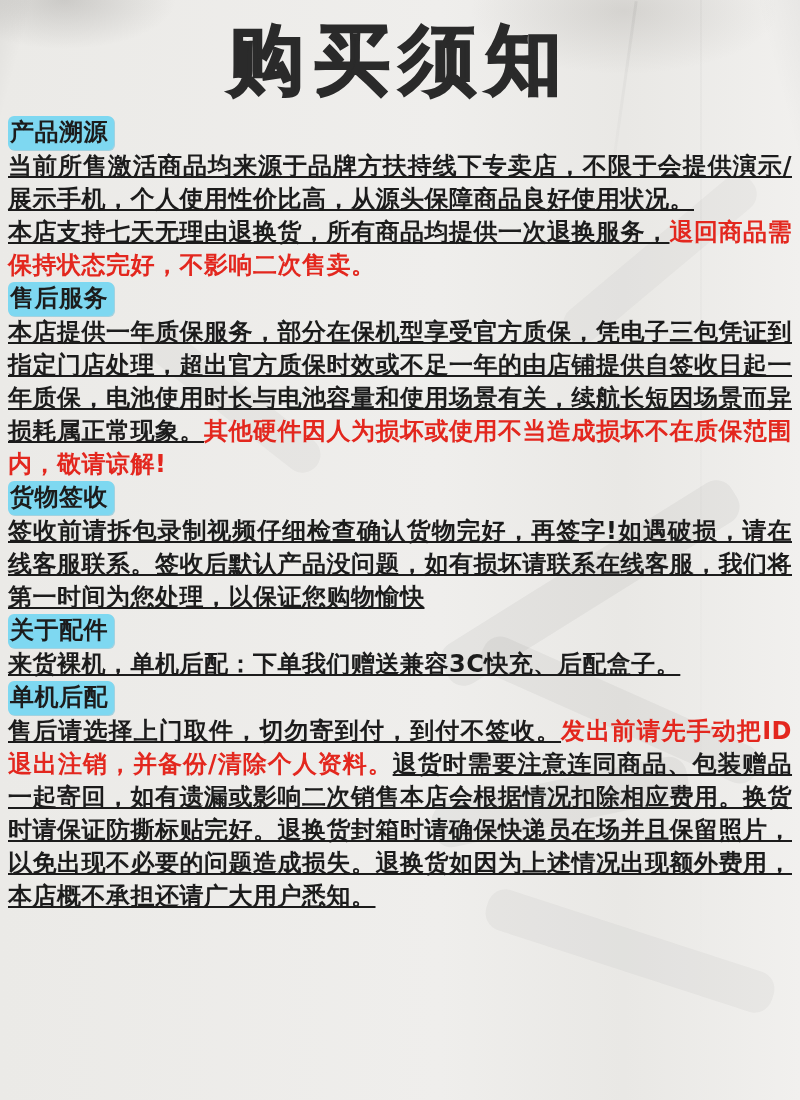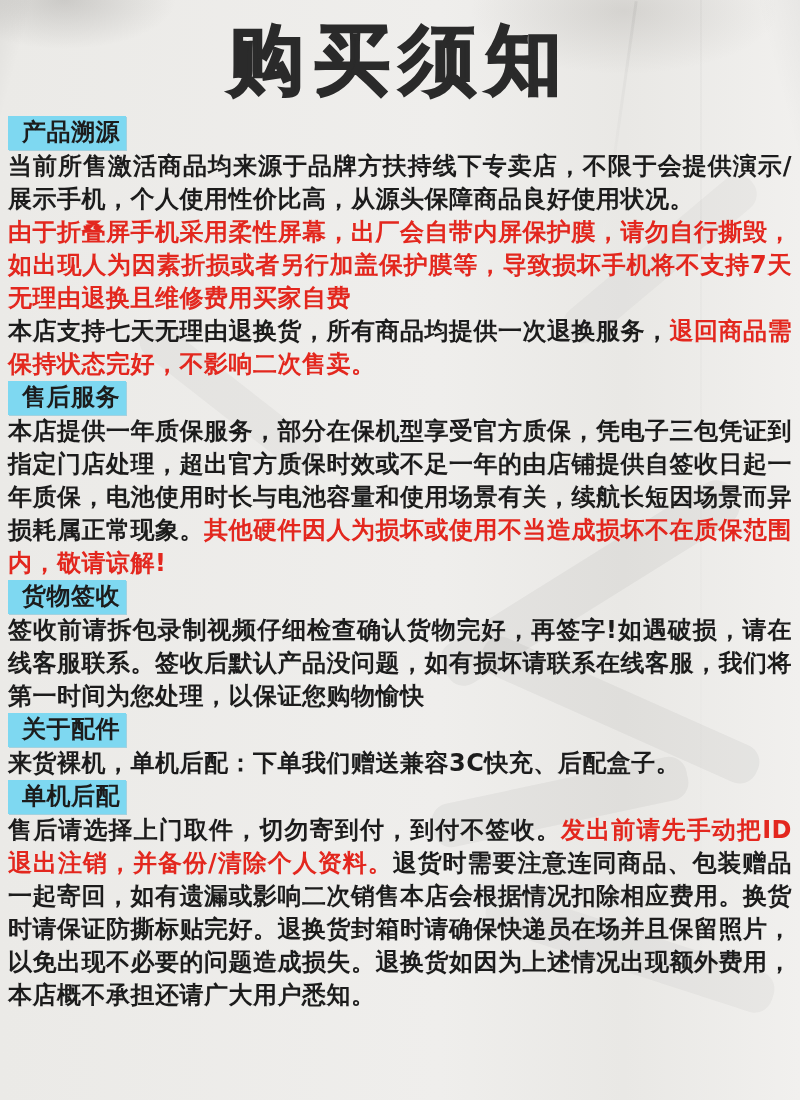--- a/index.html
+++ b/index.html
@@ -55,28 +55,28 @@
     font-size:24px;
     line-height:33px;
     font-weight:700;
     color:var(--ink);
     letter-spacing:0.5px;
   }
   .section{margin:0;}
   .hl{
     display:inline-block;
     background:var(--hl);
-    padding:0 6px 1px 14px;
-    border-radius:0;
+    padding:0 6px 1px 2px;
+    border-radius:6px;
     box-shadow:1px 1px 0 rgba(104,190,216,0.55);
     font-family:Liberation Serif, serif;
   }
   .body-text{margin:0;text-align:justify;text-justify:inter-ideograph;}
   .seg-red{color:var(--red);}
-  .seg-black{color:var(--ink);}
+  .seg-black{color:var(--ink);text-decoration:underline;}
 </style>
 </head>
 <body>
 
 <div class="page">
   <div class="wm wm1"></div>
   <div class="wm wm2"></div>
   <div class="wm wm3"></div>
   <div class="wm wm4"></div>
   <div class="wm wm5"></div>
@@ -87,21 +87,20 @@
   <h1 class="title">购买须知</h1>
 
   <div class="content">
 
     <div class="section">
       <span class="hl">产品溯源</span>
       <p class="body-text"><span class="seg-black">当前所售激活商品均来源于品牌方扶持线下专卖店，不限于会提供演示/展示手机，个人使用性价比高，从源头保障商品良好使用状况。</span></p>
     </div>
 
     <div class="section">
-      <p class="body-text"><span class="seg-red">由于折叠屏手机采用柔性屏幕，出厂会自带内屏保护膜，请勿自行撕毁，如出现人为因素折损或者另行加盖保护膜等，导致损坏手机将不支持7天无理由退换且维修费用买家自费</span></p>
     </div>
 
     <div class="section">
       <p class="body-text"><span class="seg-black">本店支持七天无理由退换货，所有商品均提供一次退换服务，</span><span class="seg-red">退回商品需保持状态完好，不影响二次售卖。</span></p>
     </div>
 
     <div class="section">
       <span class="hl">售后服务</span>
       <p class="body-text"><span class="seg-black">本店提供一年质保服务，部分在保机型享受官方质保，凭电子三包凭证到指定门店处理，超出官方质保时效或不足一年的由店铺提供自签收日起一年质保，电池使用时长与电池容量和使用场景有关，续航长短因场景而异损耗属正常现象。</span><span class="seg-red">其他硬件因人为损坏或使用不当造成损坏不在质保范围内，敬请谅解!</span></p>
     </div>

